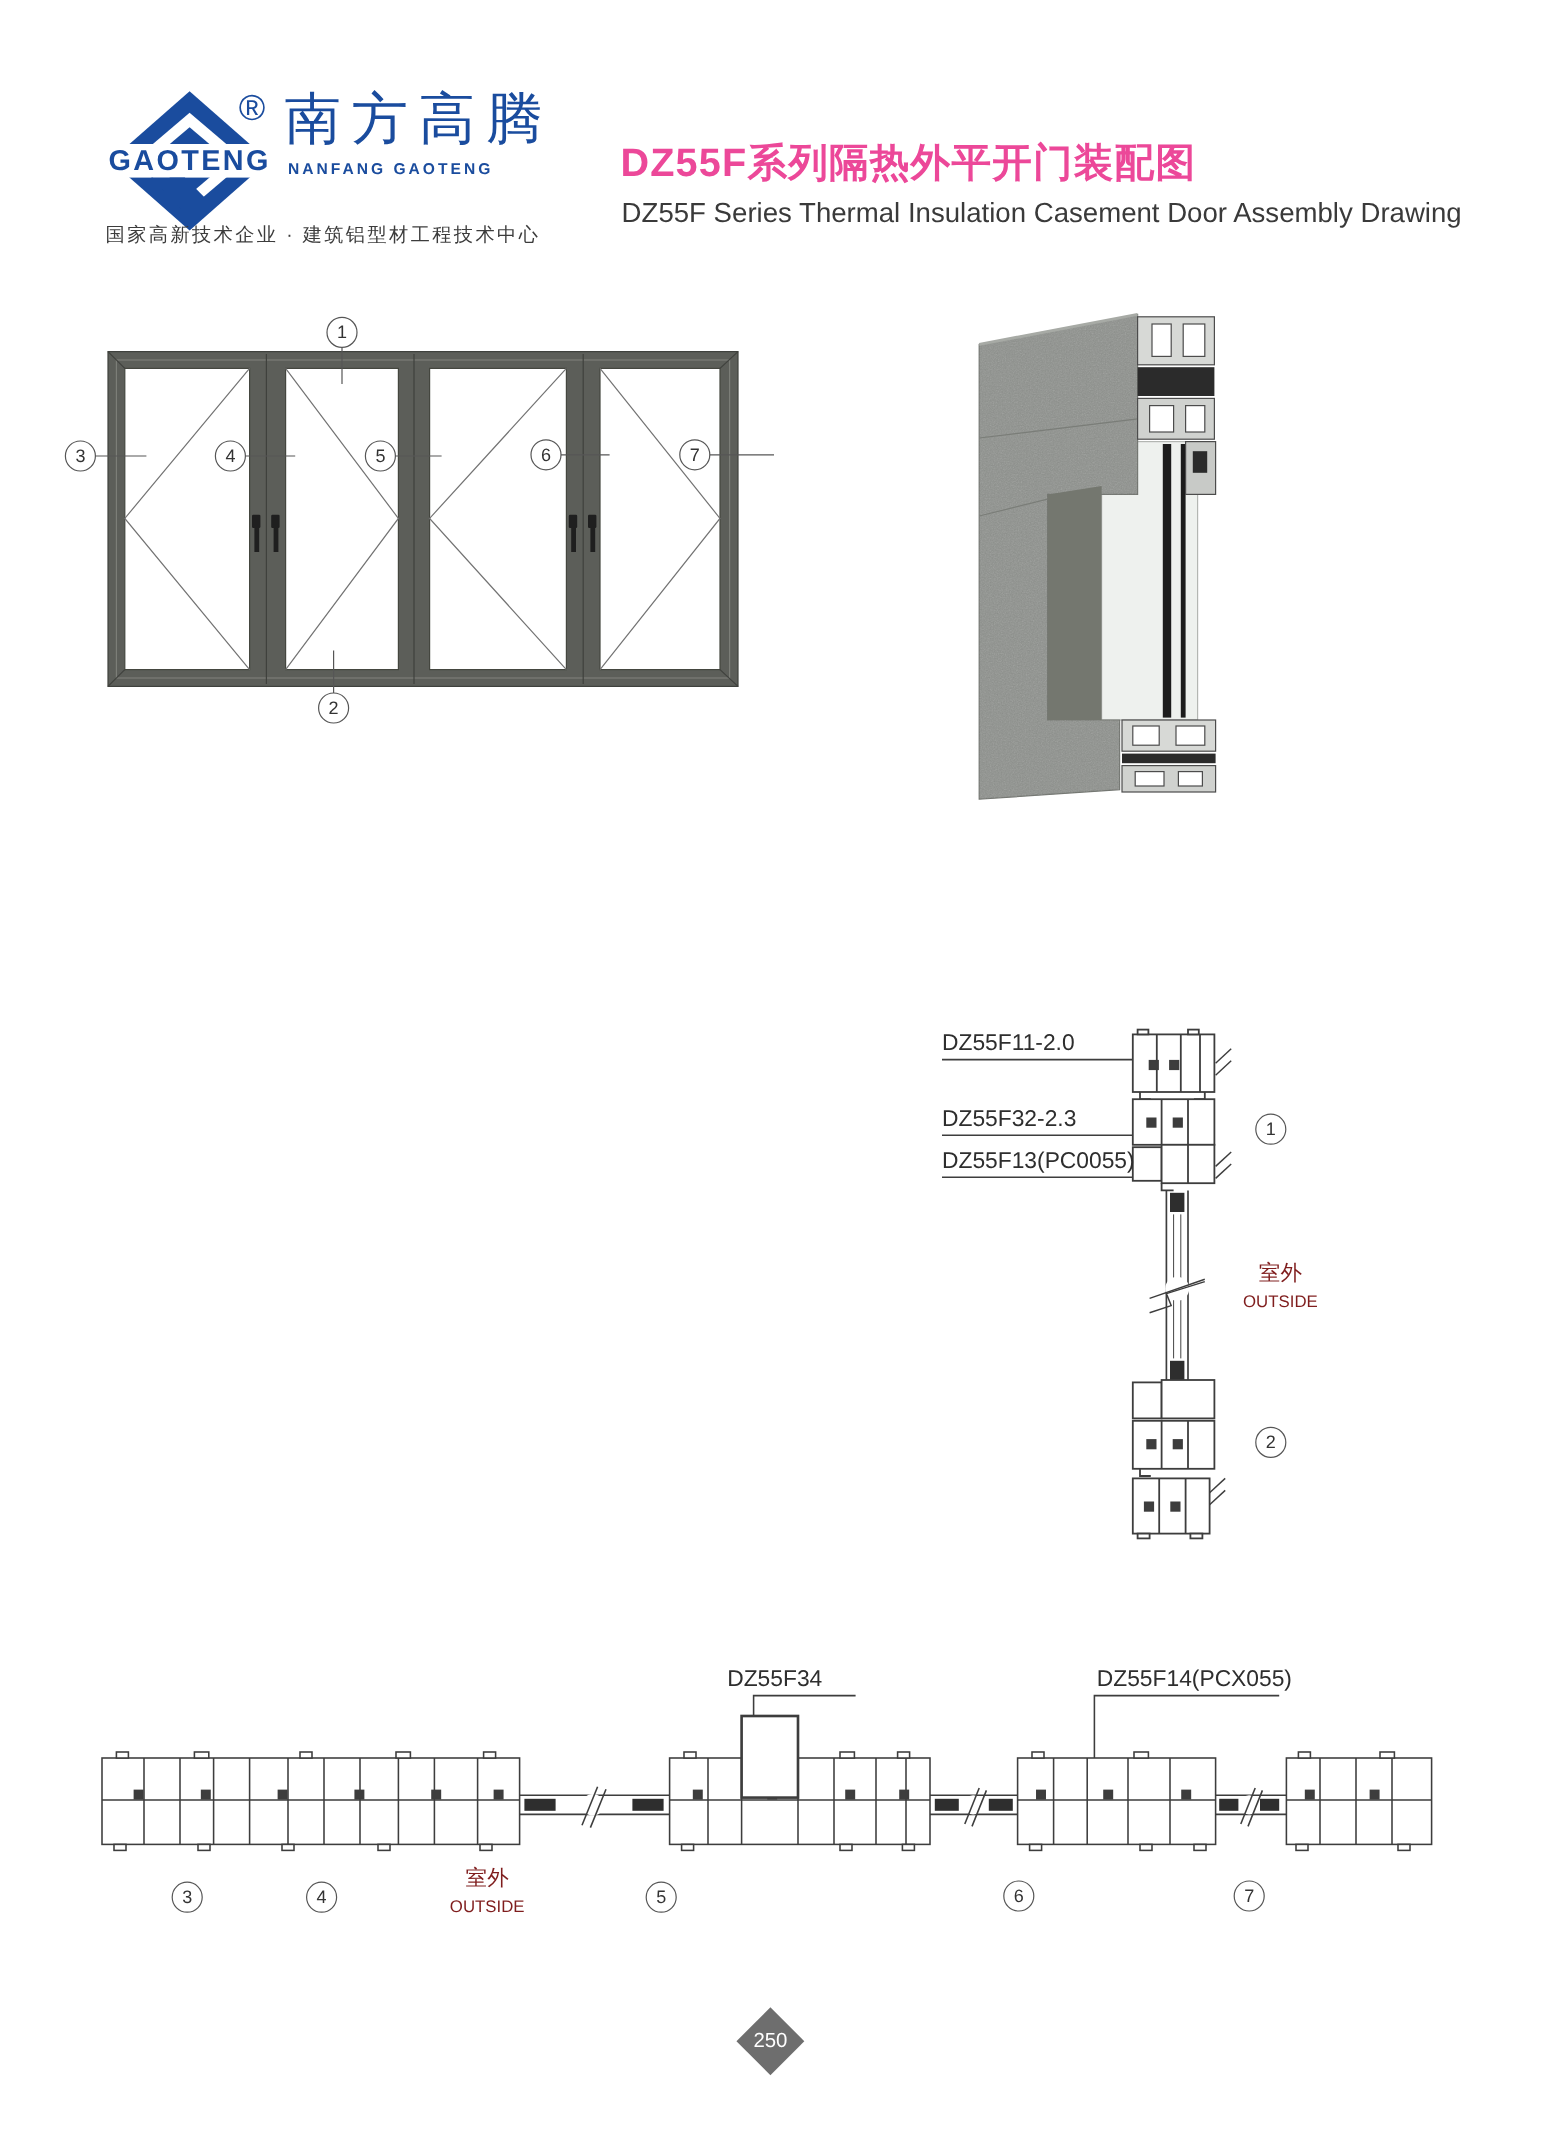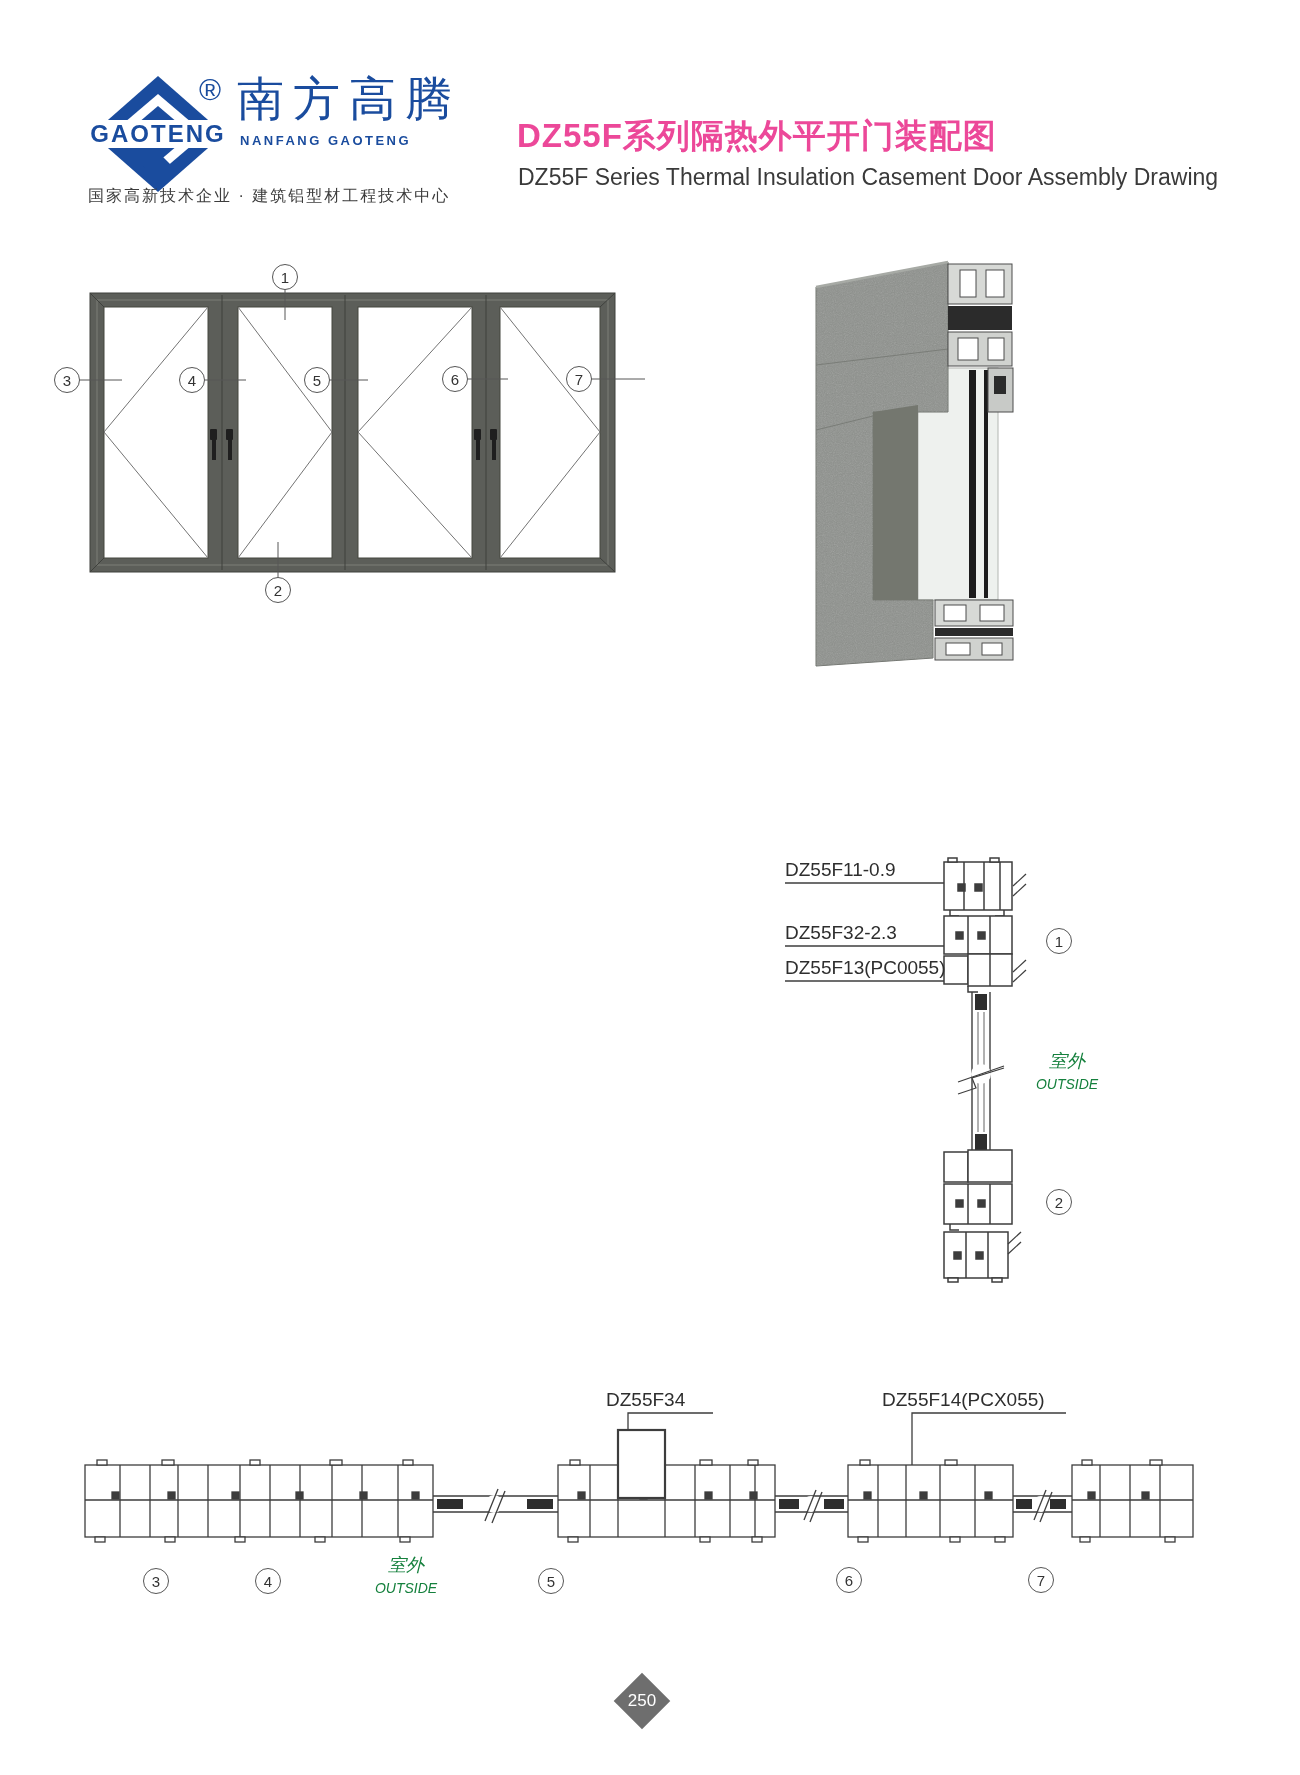--- a/index.html
+++ b/index.html
@@ -15,21 +15,21 @@
   .title-cn{left:517px;top:114px;font-size:33px;font-weight:bold;color:#ec4899;letter-spacing:1px;white-space:nowrap;}
   .title-en{left:518px;top:164px;font-size:23px;color:#3a3a3a;white-space:nowrap;}
   
   .callout{
     width:24px;height:24px;border:1.5px solid #565656;border-radius:50%;
     background:#fff;display:flex;align-items:center;justify-content:center;
     font-size:15px;color:#333;transform:translate(-50%,-50%);
   }
   
   .part-label{font-size:19px;color:#2e2e2e;white-space:nowrap;}
-  .outside{color:#15803d;text-align:center;line-height:1.45;font-style:italic;}
+  .outside{color:#7f1d1d;text-align:center;line-height:1.45;}
   .outside .cn{font-size:18px;}
   .outside .en{font-size:14px;}
   
   .page-diamond{
     left:622px;top:1681px;width:40px;height:40px;background:#6e6e6e;
     transform:rotate(45deg);
   }
   .page-diamond span{
     position:absolute;inset:0;display:flex;align-items:center;justify-content:center;
     transform:rotate(-45deg);color:#fff;font-size:17px;
@@ -230,21 +230,21 @@
     <rect x="954" y="1252" width="7" height="7" fill="#3d3d3d"></rect>
       <rect x="976" y="1252" width="7" height="7" fill="#3d3d3d"></rect>
     <rect x="948" y="1278" width="10" height="4"></rect>
       <rect x="992" y="1278" width="10" height="4"></rect>
   </g>
   <g stroke="#3d3d3d" stroke-width="1.2">
     <line x1="1008" y1="1244" x2="1021" y2="1232"></line>
       <line x1="1008" y1="1254" x2="1021" y2="1242"></line>
   </g>
 </svg>
-<div class="abs part-label" style="left:785px;top:859px">DZ55F11-0.9</div>
+<div class="abs part-label" style="left:785px;top:859px">DZ55F11-2.0</div>
 <div class="abs part-label" style="left:785px;top:922px">DZ55F32-2.3</div>
 <div class="abs part-label" style="left:785px;top:957px">DZ55F13(PC0055)</div>
 <div class="abs callout" style="left:1059px;top:941px">1</div>
 <div class="abs callout" style="left:1059px;top:1202px">2</div>
 <div class="abs outside" style="left:1002px;top:1048px;width:130px">
   <div class="cn">室外</div>
   <div class="en">OUTSIDE</div>
 </div>
 
 <svg style="left:60px;top:1390px" width="1180" height="170" viewBox="60 1390 1180 170">
@@ -363,21 +363,21 @@
     <line x1="1072" y1="1500" x2="1193" y2="1500"></line>
     <rect x="1088" y="1492" width="7" height="7" fill="#3d3d3d"></rect>
       <rect x="1142" y="1492" width="7" height="7" fill="#3d3d3d"></rect>
     <rect x="1082" y="1460" width="10" height="5"></rect>
       <rect x="1150" y="1460" width="12" height="5"></rect>
     <rect x="1080" y="1537" width="10" height="5"></rect>
       <rect x="1165" y="1537" width="10" height="5"></rect>
   </g>
 </svg>
 <div class="abs part-label" style="left:606px;top:1389px">DZ55F34</div>
-<div class="abs part-label" style="left:882px;top:1389px">DZ55F14(PCX055)</div>
+<div class="abs part-label" style="left:914px;top:1389px">DZ55F14(PCX055)</div>
 <div class="abs callout" style="left:156px;top:1581px">3</div>
 <div class="abs callout" style="left:268px;top:1581px">4</div>
 <div class="abs callout" style="left:551px;top:1581px">5</div>
 <div class="abs callout" style="left:849px;top:1580px">6</div>
 <div class="abs callout" style="left:1041px;top:1580px">7</div>
 <div class="abs outside" style="left:336px;top:1552px;width:140px">
   <div class="cn">室外</div>
   <div class="en">OUTSIDE</div>
 </div>
 

